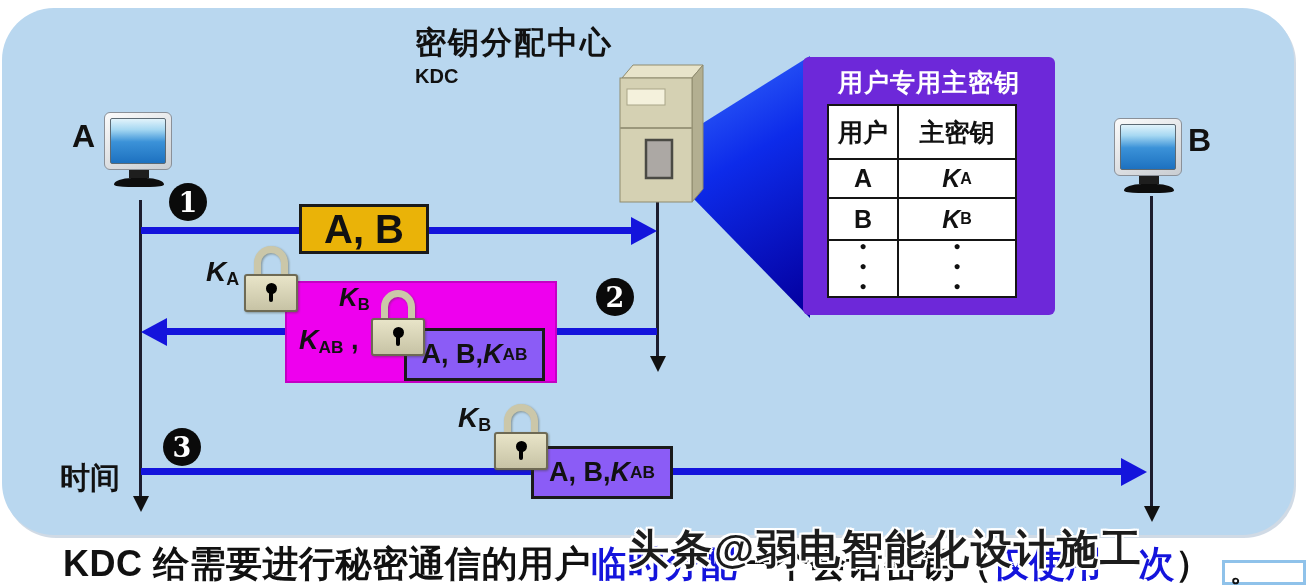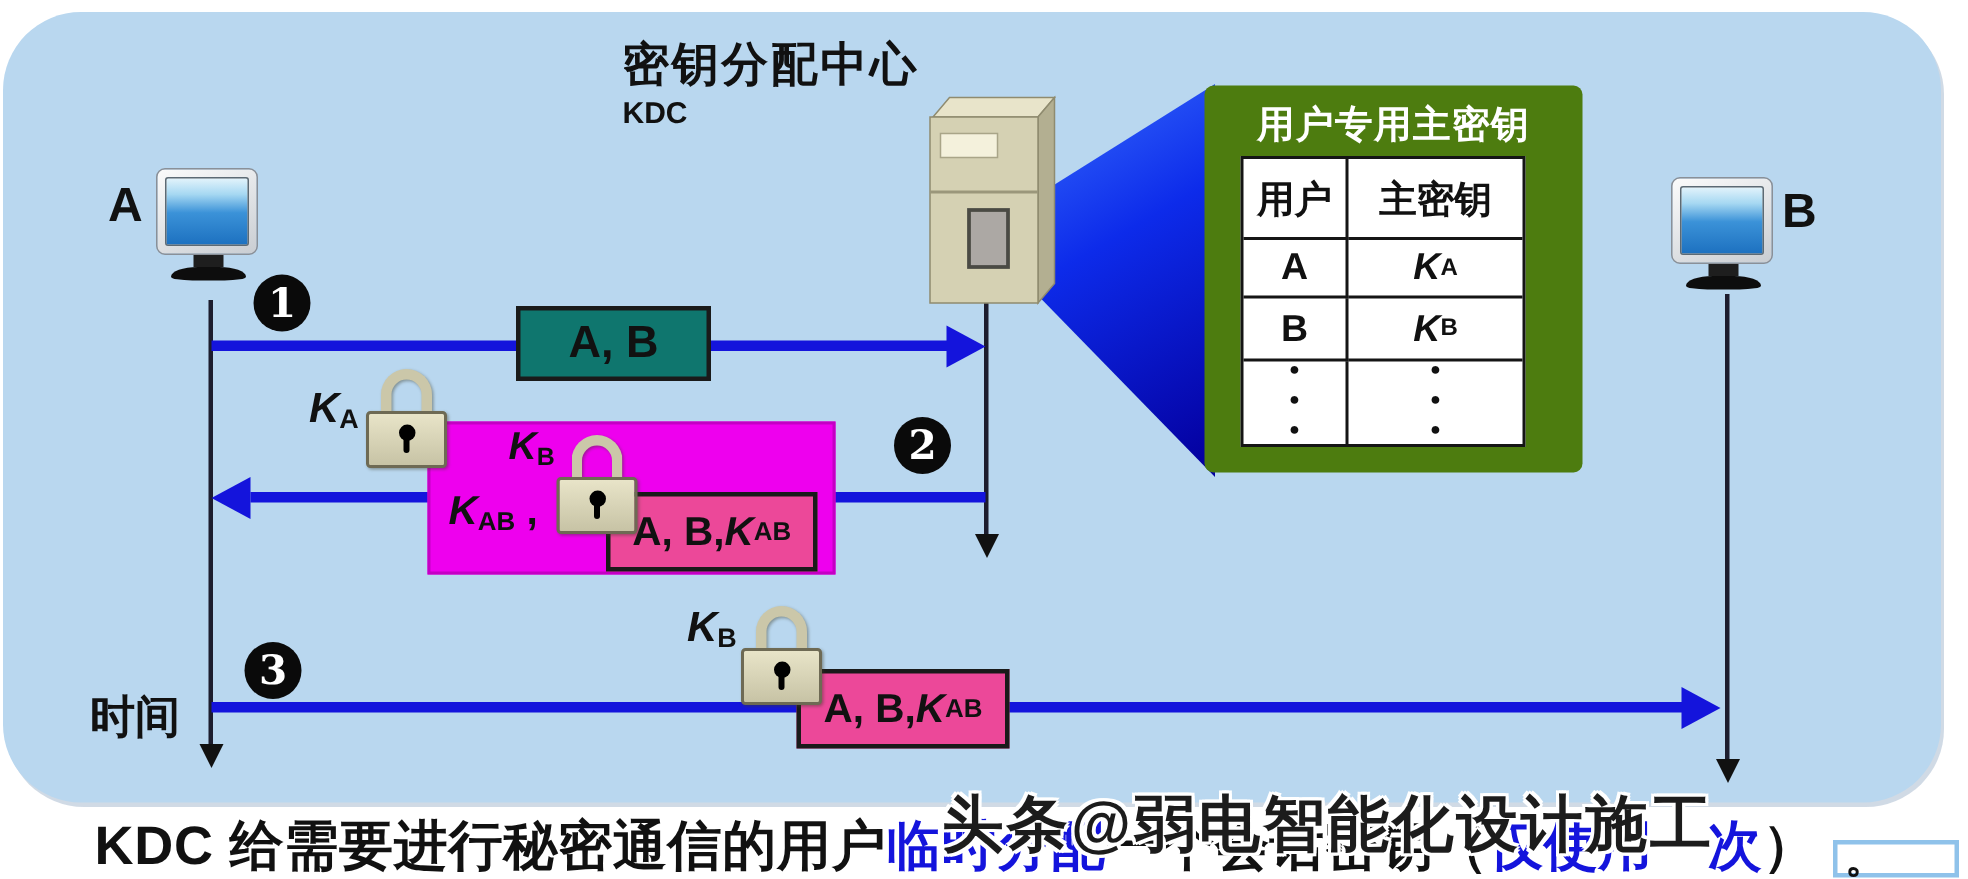--- a/index.html
+++ b/index.html
@@ -39,21 +39,21 @@
   
   .cone {
     position:absolute; left:672px; top:56px; width:138px; height:262px; z-index:1;
     background:linear-gradient(150deg,#3a72ff 0%,#0d2bea 42%,#0400a0 96%);
     clip-path:polygon(0 33%, 100% 0%, 100% 100%, 0 46%);
   }
 
   
   .keytable-panel {
     position:absolute; left:803px; top:57px; width:252px; height:258px; z-index:2;
-    background:#4d7c0f; border-radius:6px;
+    background:#6d28d9; border-radius:6px;
   }
   .keytable-title { margin-top:9px; text-align:center; color:#fff; font-size:25px; font-weight:bold; letter-spacing:1px; }
   .ktable {
     position:absolute; left:24px; top:47px; width:190px;
     background:#fff; border:2px solid #151515; display:grid;
     grid-template-columns:70px 1fr;
   }
   .kcell {
     border-right:2px solid #151515; border-bottom:2px solid #151515;
     display:flex; align-items:center; justify-content:center;
@@ -79,23 +79,23 @@
 
   
   .badge {
     position:absolute; width:38px; height:38px; border-radius:50%; background:#0a0a0a;
     color:#fff; display:flex; align-items:center; justify-content:center;
     font-family:"DejaVu Serif","Liberation Serif",serif; font-size:27px; font-weight:bold; z-index:5;
   }
 
   
   .msg-box { position:absolute; display:flex; align-items:center; justify-content:center; font-weight:bold; z-index:4; }
-  .box-yellow { background:#0f766e; border:3px solid #1a1a1a; font-size:30px;margin-left:45px; }
+  .box-yellow { background:#eab308; border:3px solid #1a1a1a; font-size:40px; }
   .box-magenta { background:#EE00EE; border:2px solid #C400C4; z-index:4; }
-  .box-green { background:#ec4899; border:3px solid #1a1a1a; font-size:27px; }
+  .box-green { background:#8b5cf6; border:3px solid #1a1a1a; font-size:27px; }
 
   .kab-inline { position:absolute; font-size:27px; font-weight:bold; }
   .key-label { position:absolute; font-size:28px; font-weight:bold; z-index:5; }
 
   
   .lock { position:absolute; width:54px; height:66px; z-index:5; filter:drop-shadow(1px 1px 1px rgba(60,60,40,.45)); }
   .shackle {
     position:absolute; left:10px; top:0; width:34px; height:34px;
     border:7px solid #CBC7A9; border-bottom:none; border-radius:17px 17px 0 0;
   }

